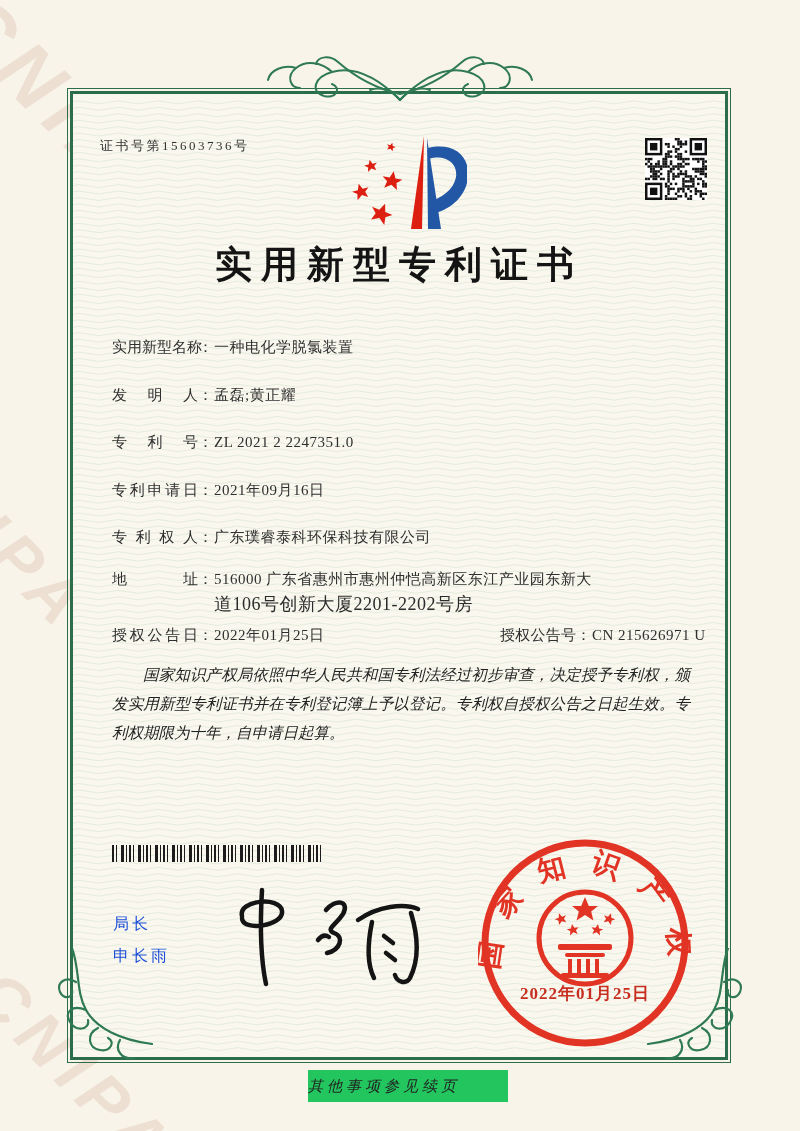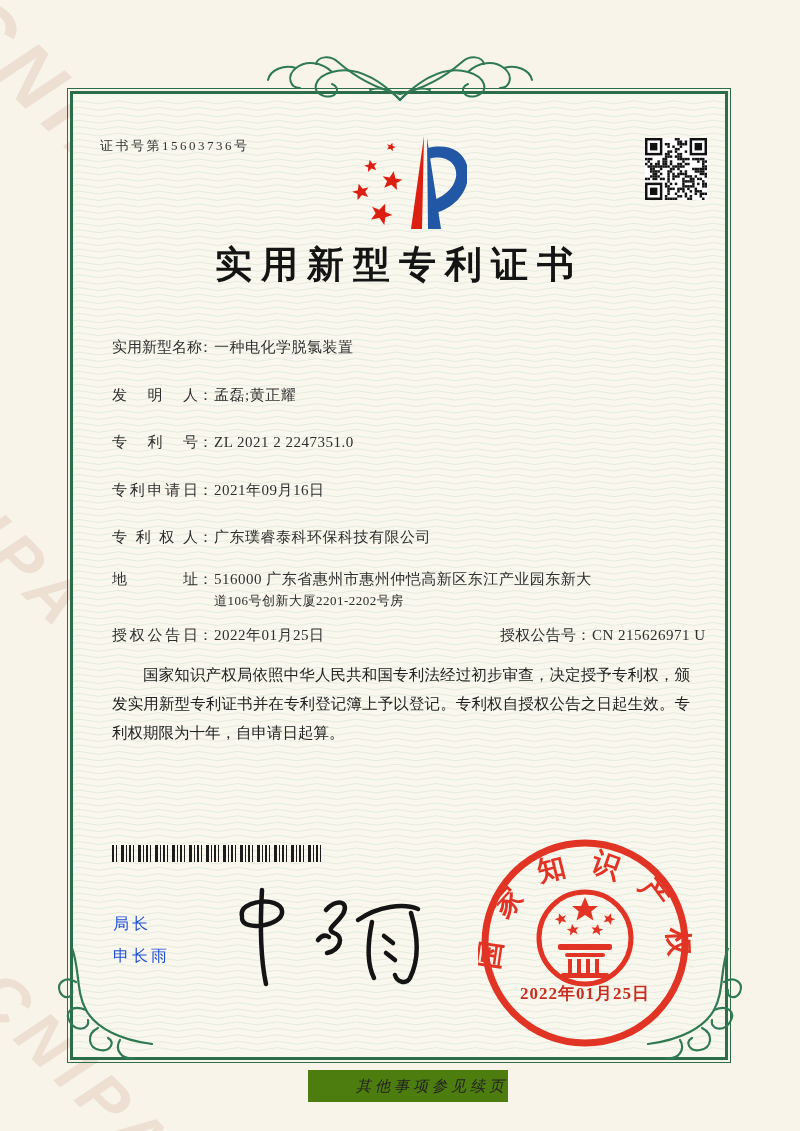--- a/index.html
+++ b/index.html
@@ -29,45 +29,45 @@
 
   .title{position:absolute;left:67px;top:240px;width:664px;text-align:center;
          font-size:37px;font-weight:700;letter-spacing:9px;color:#141414;}
 
   
   .row{position:absolute;left:112px;font-size:15px;white-space:nowrap;color:#2f2f2f;}
   .flabel{display:inline-block;width:86px;text-align:justify;text-align-last:justify;
           vertical-align:top;}
   .fcolon{display:inline-block;width:16px;}
   .fvalue{display:inline-block;letter-spacing:0.5px;}
-  .addr2{position:absolute;left:214px;top:592px;font-size:13px;letter-spacing:0.5px;}
+  .addr2{position:absolute;left:214px;top:592px;font-size:18px;letter-spacing:0.5px;}
   .grp2{position:absolute;left:388px;top:0;}
   .flabel2{display:inline-block;width:76px;text-align:justify;text-align-last:justify;}
 
   
   .paras{position:absolute;left:112px;top:660px;width:578px;font-size:15.5px;
-         line-height:29px;color:#222;text-align:justify;}
+         line-height:29px;font-style:italic;color:#222;text-align:justify;}
   .paras p{margin:0;text-indent:2em;}
 
   
   .barcode{position:absolute;left:112px;top:845px;width:210px;height:17px;
     background:repeating-linear-gradient(90deg,
       #1c1c1c 0 2px,transparent 2px 4px,#1c1c1c 4px 5px,transparent 5px 9px,
       #1c1c1c 9px 12px,transparent 12px 14px,#1c1c1c 14px 15px,transparent 15px 17px);}
 
   .officer{position:absolute;left:113px;font-size:16px;letter-spacing:3px;color:#1d4ed8;}
   .sig{position:absolute;left:222px;top:884px;width:200px;height:108px;}
 
   
   .seal{position:absolute;left:478px;top:836px;width:214px;height:214px;opacity:0.93;}
 
   .page-num{position:absolute;left:67px;top:1031px;width:664px;text-align:center;
             font-size:14px;letter-spacing:2px;color:#333;}
   .cont-box{position:absolute;left:308px;top:1070px;width:200px;height:32px;
-            background:#4d7c0f;display:flex;align-items:center;justify-content:flex-end;}
+            background:#22c55e;display:flex;align-items:center;justify-content:flex-start;}
   .cont-box span{font-size:15px;font-style:italic;letter-spacing:4px;color:#222;}
 </style>
 </head>
 <body>
 
 <div id="cert">
 
   <span class="wm" style="left:-5px;top:-25px;font-size:80px;">CNIPA</span>
   <span class="wm" style="left:498px;top:108px;font-size:52px;opacity:.7;">CNIPA</span>
   <span class="wm" style="left:420px;top:318px;font-size:60px;opacity:.8;">CNIPA</span>

